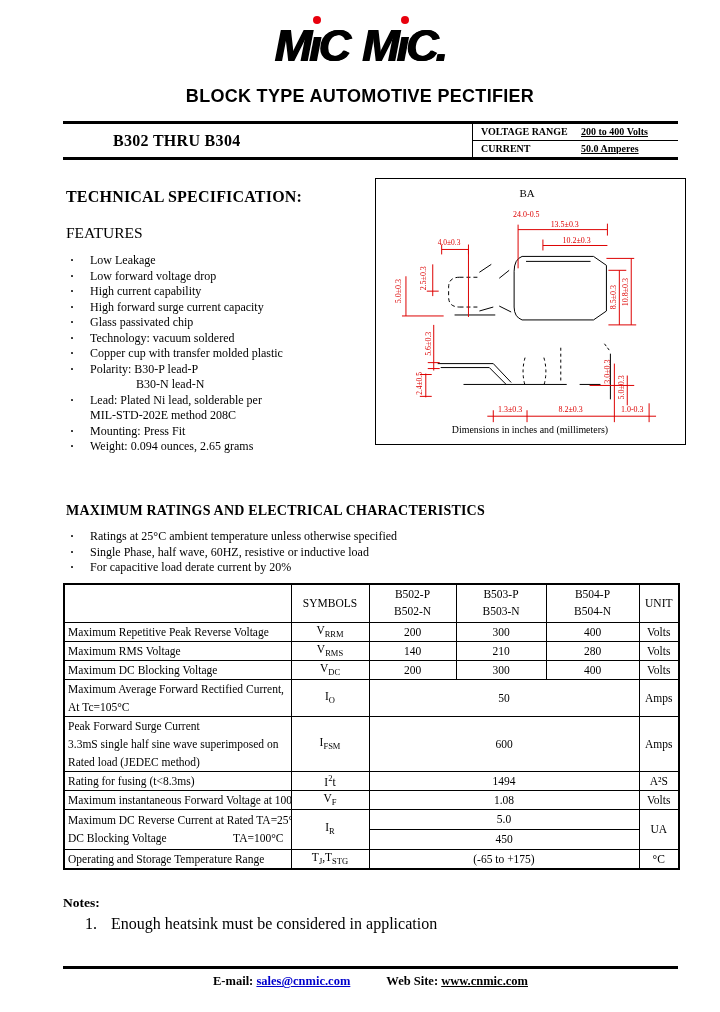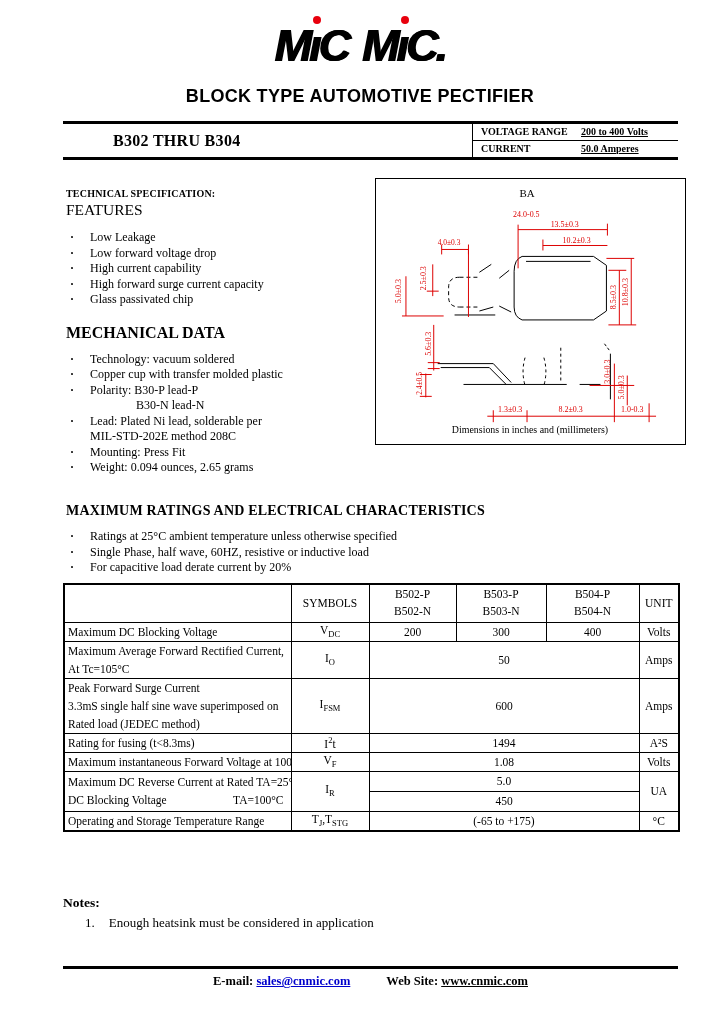--- a/index.html
+++ b/index.html
@@ -25,21 +25,21 @@
   .part-range{position:absolute;left:6px;top:8px;font-size:16px;font-weight:bold;letter-spacing:0.3px;margin-left:44px;}
   .ph-right{position:absolute;left:409px;top:0;width:206px;height:100%;border-left:1px solid #000;box-sizing:border-box;}
   .ph-row{position:absolute;left:0;width:100%;height:17px;font-size:10px;font-weight:bold;}
   .ph-row.r1{top:0;border-bottom:1px solid #000;height:16px;}
   .ph-row.r2{top:17px;}
   .ph-label{position:absolute;left:8px;top:2px;}
   .ph-value{position:absolute;left:108px;top:2px;text-decoration:underline;}
 
   
   .leftcol{position:absolute;left:66px;top:188px;width:305px;}
-  .h-tech{font-size:10px;font-weight:bold;margin:0 0 2px 0;letter-spacing:0.2px;}
+  .h-tech{font-size:16px;font-weight:bold;margin:0 0 18px 0;letter-spacing:0.2px;}
   .h-feat{font-size:15.5px;font-weight:normal;margin:0 0 11px 0;}
   .h-mech{font-size:16px;font-weight:bold;margin:16px 0 10px 0;}
   .blist .brow{position:relative;font-size:12px;line-height:15.5px;padding-left:24px;white-space:nowrap;}
   .blist .brow .bdot{position:absolute;left:4px;top:0;font-weight:bold;}
   .blist .brow.ind2{padding-left:70px;}
 
   
   .diagram{position:absolute;left:375px;top:178px;width:311px;height:267px;
         border:1px solid #000;box-sizing:border-box;background:#fff;}
 
@@ -63,21 +63,21 @@
   td.c-sym sub{font-size:8.5px;}
   td.c-sym sup{font-size:8.5px;}
   td.c-val{text-align:center;font-size:12px;height:19px;}
   td.c-val.stack{padding:0;}
   .stack-cell{height:19px;line-height:19px;text-align:center;}
   .stack-sep{border-top:1px solid #000;}
   td.c-unit{text-align:center;font-size:11.5px;}
 
   
   .notes-head{position:absolute;left:63px;top:895px;font-size:13.5px;font-weight:bold;}
-  .note-item{position:absolute;left:85px;top:915px;font-size:13px;}
+  .note-item{position:absolute;left:85px;top:915px;font-size:16px;}
   .note-item .nnum{margin-right:14px;}
   .footer-rule{position:absolute;left:63px;top:966px;width:615px;border-top:3px solid #000;}
   .footer-text{position:absolute;left:63px;top:974px;width:615px;text-align:center;font-size:12.5px;font-weight:bold;}
   .footer-text .gap{display:inline-block;width:36px;}
   a.email-link{color:#0000cc;}
   a.web-link{color:#000;text-decoration:underline;}
 
   
   .diagram svg text{font-family:"Liberation Serif",serif;}
   .dimtxt{fill:#dd0000;font-size:8px;}
@@ -111,21 +111,20 @@
   <div class="leftcol">
     <div class="h-tech">TECHNICAL SPECIFICATION:</div>
     <div class="h-feat">FEATURES</div>
     <div class="blist" id="features-list">
         <div class="brow"><span class="bdot">·</span><span>Low Leakage</span></div>
         <div class="brow"><span class="bdot">·</span><span>Low forward voltage drop</span></div>
         <div class="brow"><span class="bdot">·</span><span>High current capability</span></div>
         <div class="brow"><span class="bdot">·</span><span>High forward surge current capacity</span></div>
         <div class="brow"><span class="bdot">·</span><span>Glass passivated chip</span></div>
       </div>
-    <div class="h-mech">MECHANICAL DATA</div>
     <div class="blist" id="mech-list">
         <div class="brow"><span class="bdot">·</span><span>Technology: vacuum soldered</span></div>
         <div class="brow"><span class="bdot">·</span><span>Copper cup with transfer molded plastic</span></div>
         <div class="brow"><span class="bdot">·</span><span>Polarity: B30-P lead-P</span></div>
         <div class="brow ind2"><span>B30-N lead-N</span></div>
         <div class="brow"><span class="bdot">·</span><span>Lead: Plated Ni lead, solderable per</span></div>
         <div class="brow"><span>MIL-STD-202E method 208C</span></div>
         <div class="brow"><span class="bdot">·</span><span>Mounting: Press Fit</span></div>
         <div class="brow"><span class="bdot">·</span><span>Weight: 0.094 ounces, 2.65 grams</span></div>
       </div>
@@ -263,20 +262,44 @@
           <div>B504-P</div>
           <div>B504-N</div>
         </th>
         <th>UNIT</th>
       </tr>
     </thead>
     <tbody id="ratings-tbody">
         <tr>
           <td class="c-label">
             <div class="lbl-line">
+              <span>Maximum Repetitive Peak Reverse Voltage</span>
+            </div>
+          </td>
+          <td class="c-sym"><span>V</span><sub>RRM</sub></td>
+          <td class="c-val">200</td>
+          <td class="c-val">300</td>
+          <td class="c-val">400</td>
+          <td class="c-unit">Volts</td>
+        </tr>
+        <tr>
+          <td class="c-label">
+            <div class="lbl-line">
+              <span>Maximum RMS Voltage</span>
+            </div>
+          </td>
+          <td class="c-sym"><span>V</span><sub>RMS</sub></td>
+          <td class="c-val">140</td>
+          <td class="c-val">210</td>
+          <td class="c-val">280</td>
+          <td class="c-unit">Volts</td>
+        </tr>
+        <tr>
+          <td class="c-label">
+            <div class="lbl-line">
               <span>Maximum DC Blocking Voltage</span>
             </div>
           </td>
           <td class="c-sym"><span>V</span><sub>DC</sub></td>
           <td class="c-val">200</td>
           <td class="c-val">300</td>
           <td class="c-val">400</td>
           <td class="c-unit">Volts</td>
         </tr>
         <tr>

